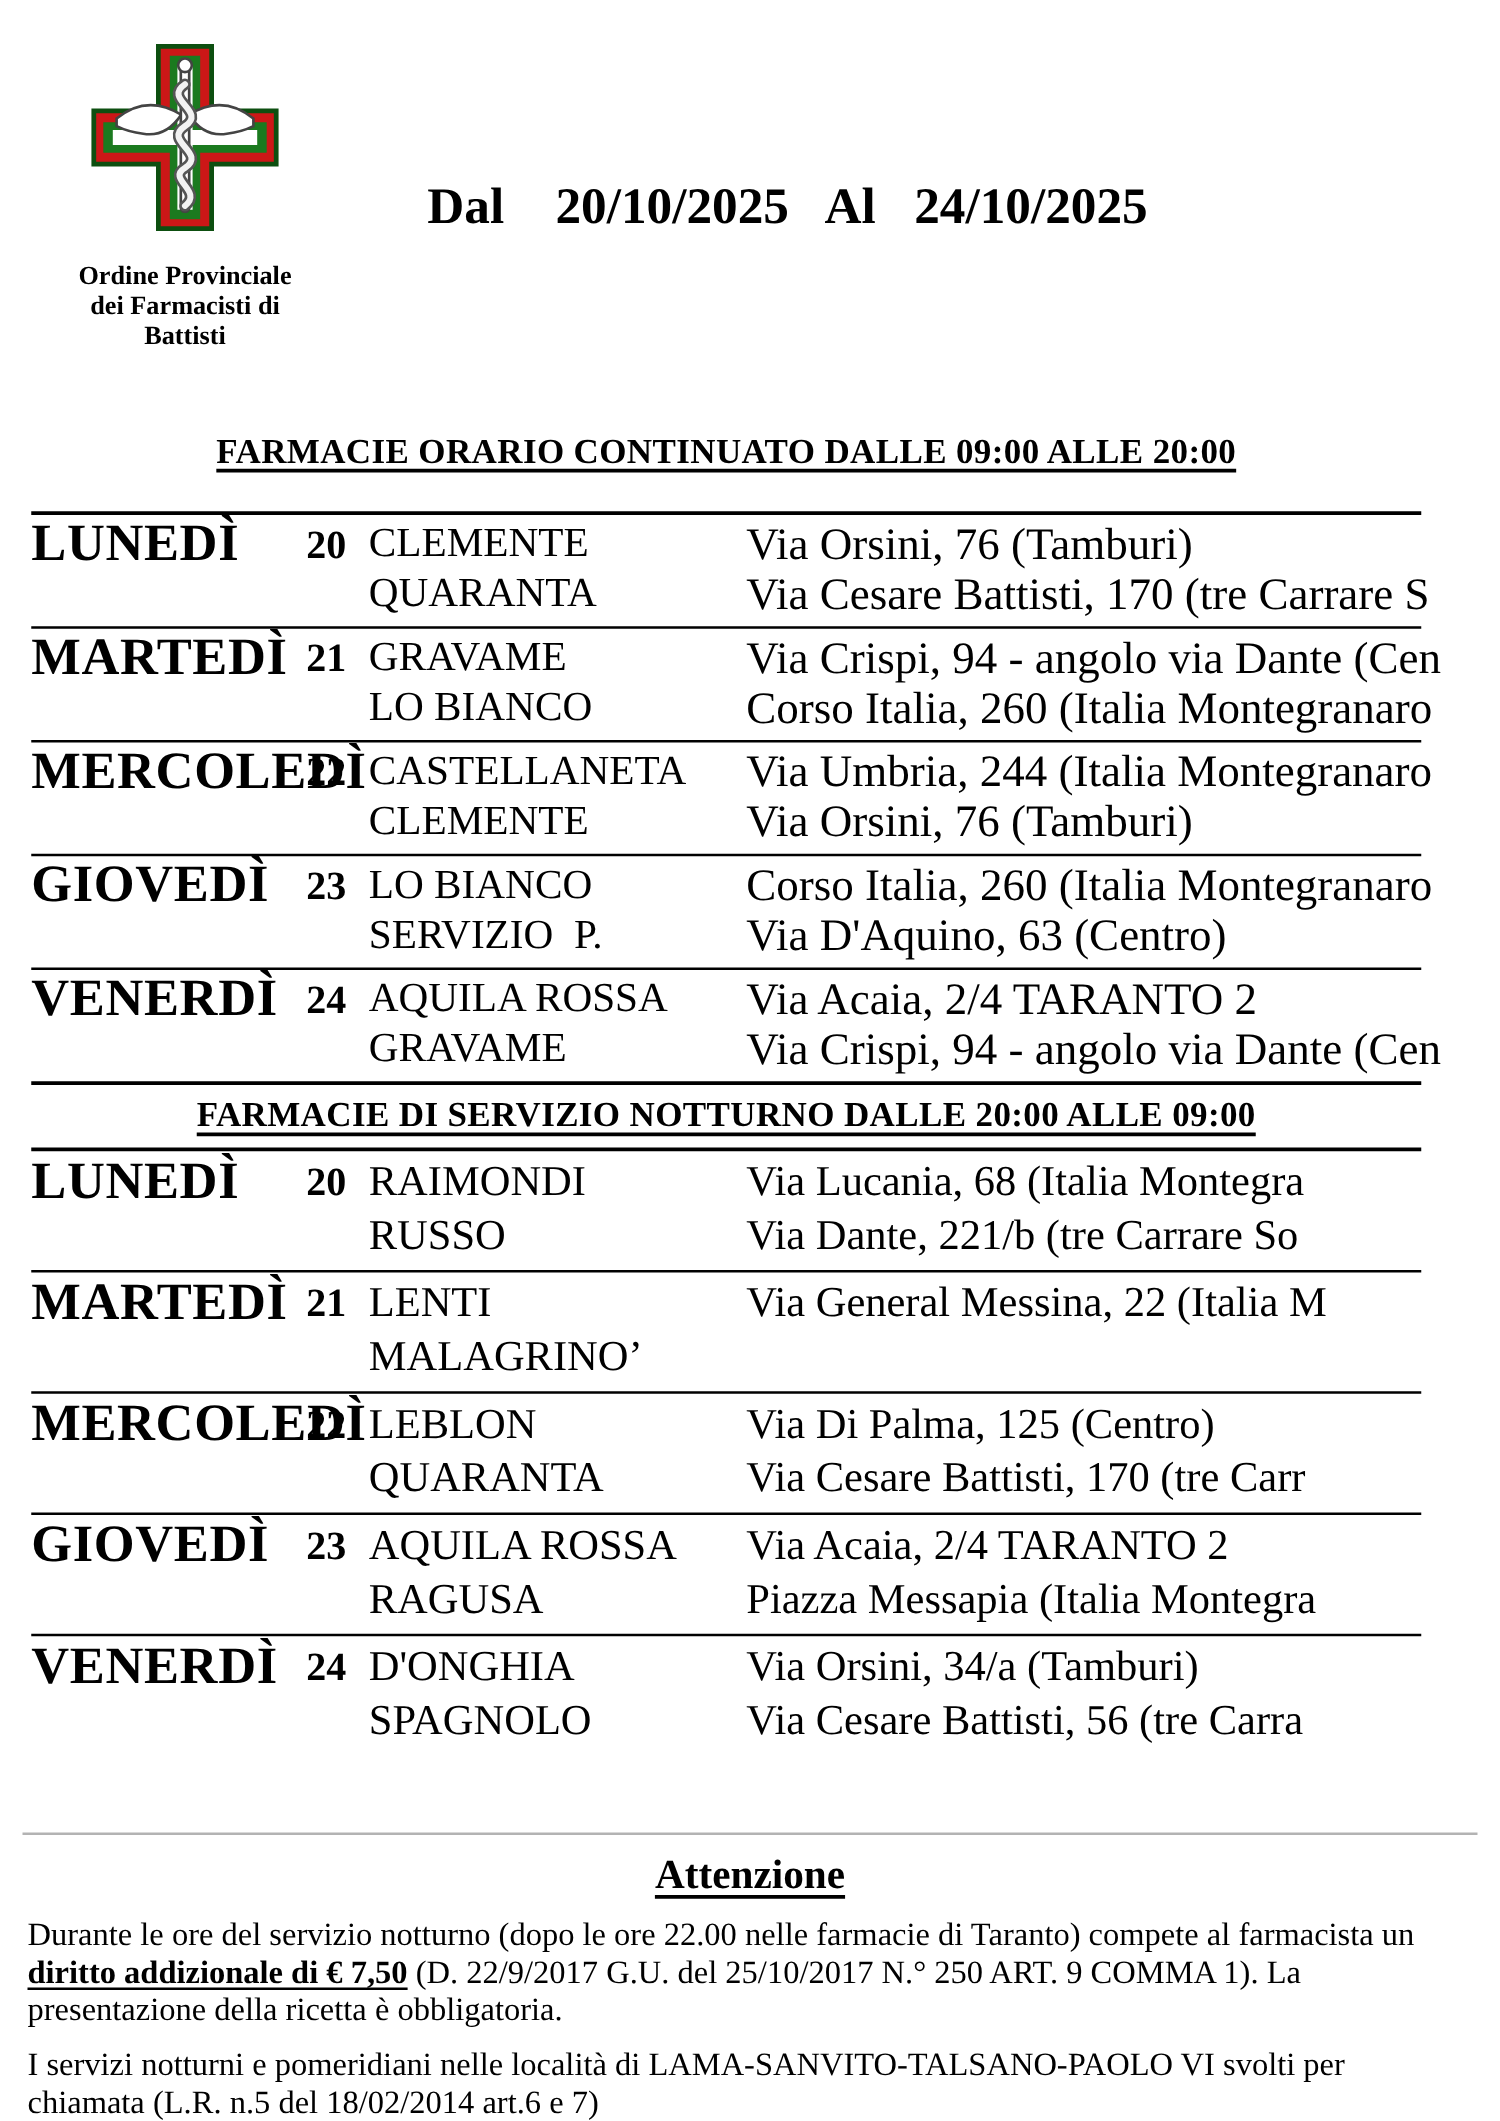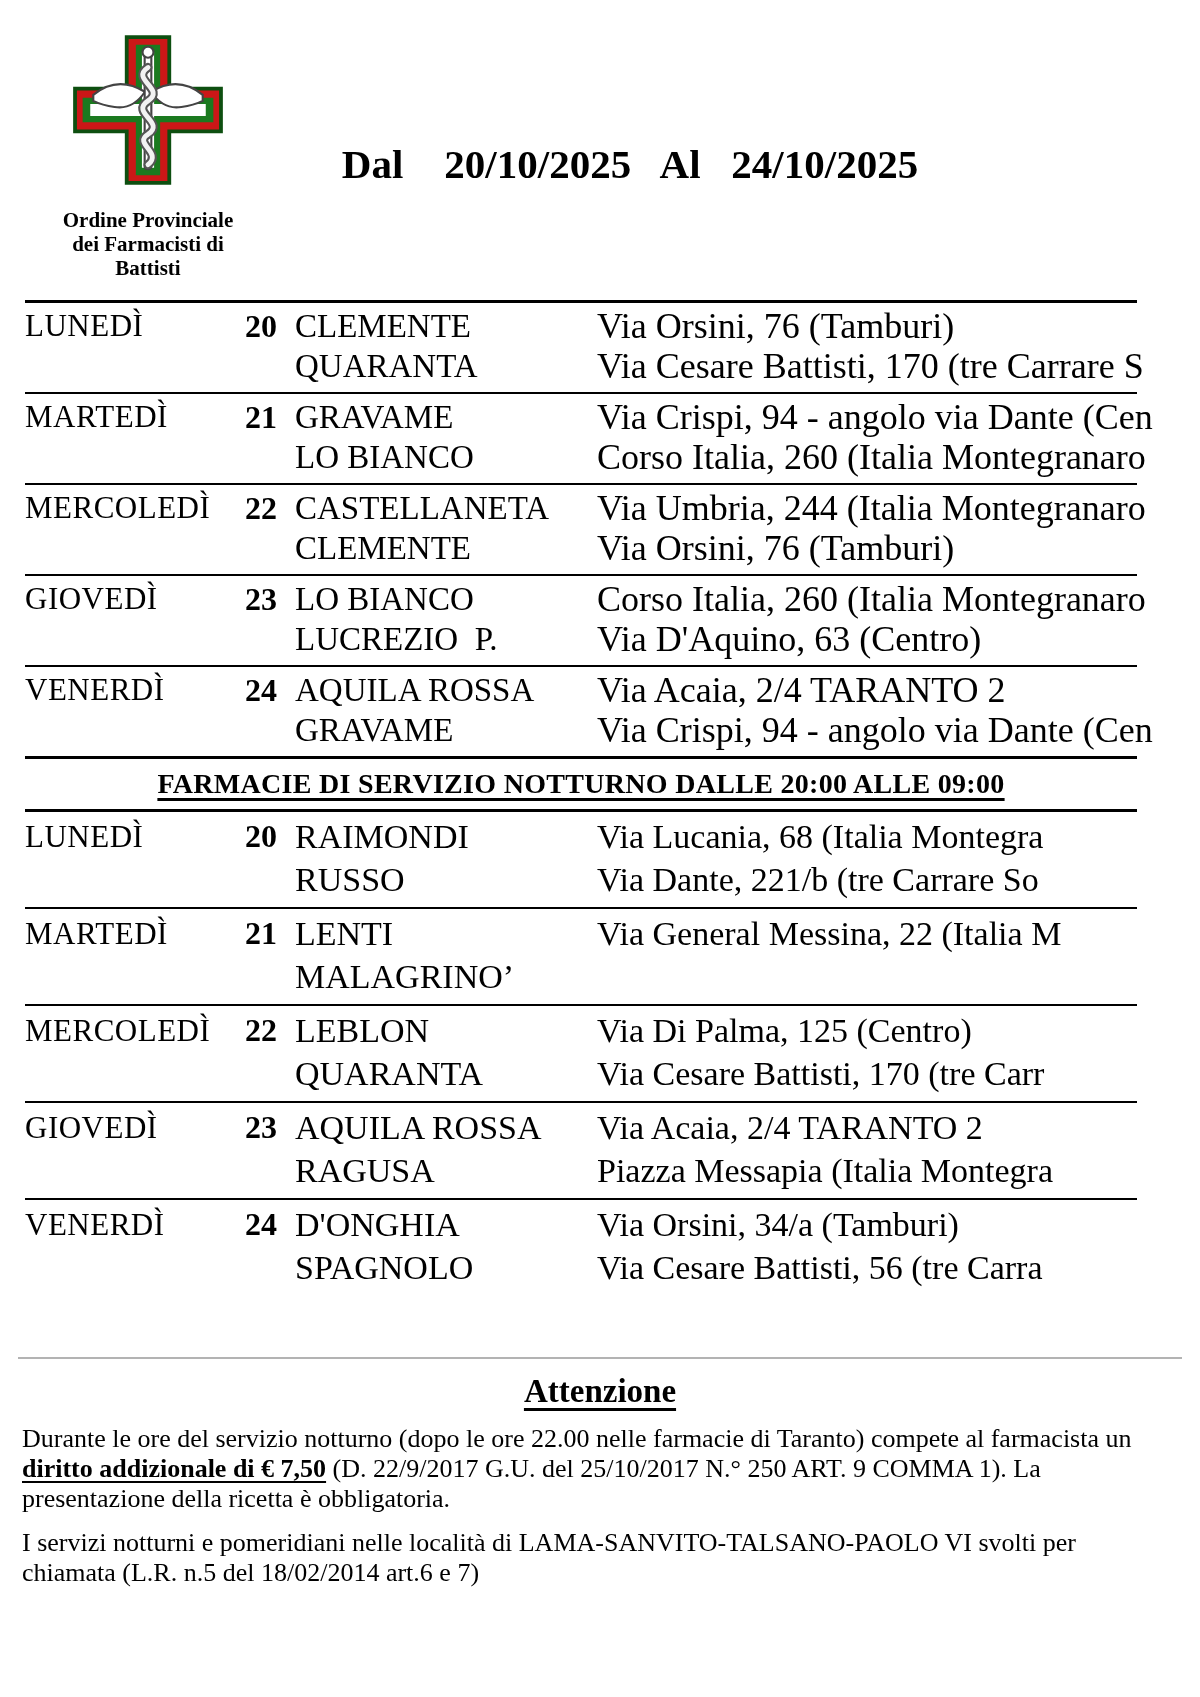--- a/index.html
+++ b/index.html
@@ -24,21 +24,21 @@
   .sec-head{margin:0;text-align:center;font-size:28px;font-weight:bold;
             text-decoration:underline;text-decoration-thickness:2.5px;text-underline-offset:5px;
             letter-spacing:.3px;}
   .sec-head.first{padding-top:46px;padding-bottom:31px;}
   .sec-head.second{padding-top:9px;padding-bottom:9px;}
   .tbl{}
   .group{display:grid;grid-template-columns:220px 50px 302px auto;
          align-items:start;border-top:2px solid #000;padding:3px 0 6px;}
   .tbl .group:first-child{border-top-width:3px;}
   .t1{border-bottom:3px solid #000;}
-  .day{font-weight:normal;font-size:31px;line-height:40px;white-space:nowrap;letter-spacing:.5px;}
+  .day{font-weight:bold;font-size:42px;line-height:40px;white-space:nowrap;letter-spacing:.5px;}
   .date{font-weight:bold;font-size:32px;line-height:40px;}
   .names div{font-size:33px;line-height:40px;white-space:pre;}
   .addrs{overflow:visible;}
   .addrs div{font-size:36px;line-height:40px;white-space:nowrap;}
   .t2 .day,.t2 .date{line-height:43px;}
   .t2 .names div,.t2 .addrs div{font-size:34px;line-height:43px;}
   
   .divider{border:0;border-top:2px solid #b3b3b3;margin:62px 18px 14px 18px;}
   .attn{margin:0;text-align:center;font-size:33px;font-weight:bold;
         text-decoration:underline;text-decoration-thickness:2.5px;text-underline-offset:6px;}
@@ -77,20 +77,21 @@
       <span style="display:block">Ordine Provinciale</span>
       <span style="display:block">dei Farmacisti di</span>
       <span style="display:block">Battisti</span>
     </div>
 
     <div class="daterange">Dal    20/10/2025   Al   24/10/2025</div>
   </div>
 
   <div class="duty">
 
+    <h2 class="sec-head first">FARMACIE ORARIO CONTINUATO DALLE 09:00 ALLE 20:00</h2>
 
     <div class="tbl t1">
       <div class="group">
         <div class="day">LUNEDÌ</div>
         <div class="date">20</div>
         <div class="names">
           <div>CLEMENTE</div>
           <div>QUARANTA</div>
         </div>
         <div class="addrs">
@@ -120,21 +121,21 @@
         <div class="addrs">
           <div>Via Umbria, 244 (Italia Montegranaro</div>
           <div>Via Orsini, 76 (Tamburi)</div>
         </div>
       </div>
       <div class="group">
         <div class="day">GIOVEDÌ</div>
         <div class="date">23</div>
         <div class="names">
           <div>LO BIANCO</div>
-          <div>LUCREZIO  P.</div>
+          <div>SERVIZIO  P.</div>
         </div>
         <div class="addrs">
           <div>Corso Italia, 260 (Italia Montegranaro</div>
           <div>Via D'Aquino, 63 (Centro)</div>
         </div>
       </div>
       <div class="group">
         <div class="day">VENERDÌ</div>
         <div class="date">24</div>
         <div class="names">

